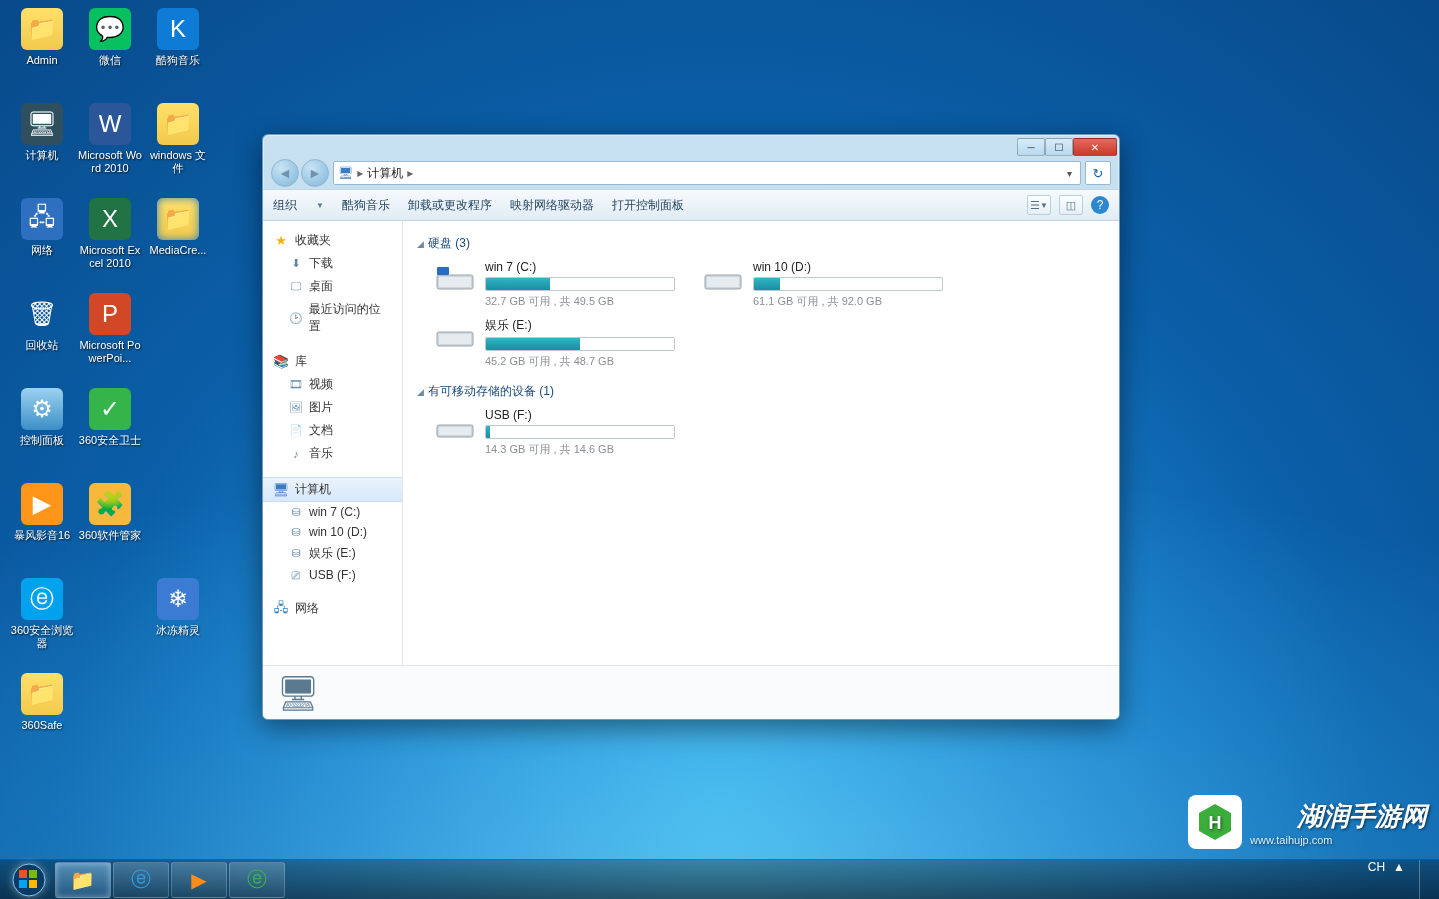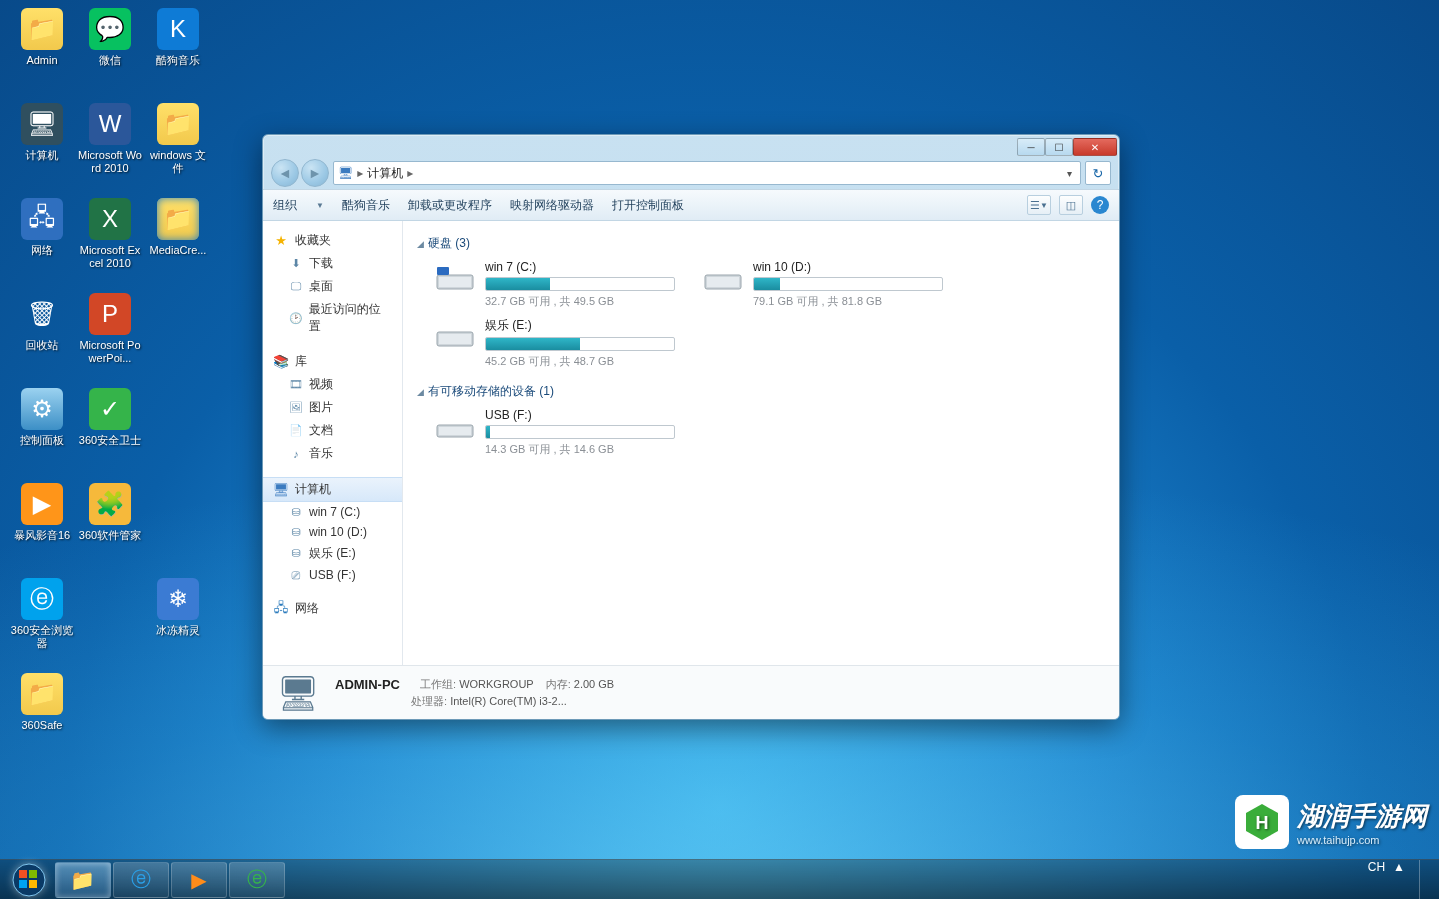--- a/index.html
+++ b/index.html
@@ -114,21 +114,21 @@
 .detailsbar .pc-ico { width:46px;height:44px;display:flex;align-items:center;justify-content:center;font-size:34px;color:#5b7a90; }
 .detailsbar .meta { font-size:11px; color:#555; display:flex; flex-direction:column; gap:2px; }
 .detailsbar .meta .row { display:flex; gap:12px; }
 .detailsbar .meta b { color:#222; font-weight:600; font-size:13px; margin-right:8px; }
 .meta .lbl { color:#777; }
 
 .watermark { position:absolute; right:12px; bottom:50px; display:flex; align-items:center; gap:8px; color:#fff; font-family:"Microsoft YaHei"; text-shadow:1px 1px 3px rgba(0,0,0,.6); }
 .watermark .hex { width:54px;height:54px;background:#fff;border-radius:8px;display:flex;align-items:center;justify-content:center; }
 .watermark .hex svg { width:40px;height:40px; }
 .watermark .txt { display:flex;flex-direction:column;align-items:flex-start; }
-.watermark .t1 { font-size:26px; font-weight:700; color:#fff; font-style:italic; }
+.watermark .t1 { font-size:26px; font-weight:700; color:#fff; font-style:italic;margin-left:47px; }
 .watermark .t2 { font-size:11px; color:#d8eefc; }
 
 svg { display:block; }
 </style>
 </head>
 <body>
 
 <div class="desktop">
 
   <div class="desktop-icons" id="dicons">
@@ -355,21 +355,21 @@
                 <svg width="40" height="30" viewBox="0 0 40 30">
                   <rect x="2" y="10" width="36" height="14" rx="2" fill="#cfd6db" stroke="#9aa5ad"></rect>
                   <rect x="4" y="12" width="32" height="10" fill="#e6ebef"></rect>
                 </svg>
               </div>
       <div class="dinfo">
         <div class="dname">win 10 (D:)</div>
         <div class="bar">
                   <div class="fill" style="width:14%"></div>
                 </div>
-        <div class="dsub">79.1 GB 可用 , 共 81.8 GB</div>
+        <div class="dsub">61.1 GB 可用 , 共 92.0 GB</div>
       </div>
             </div>
             <div class="drive">
               <div class="dico">
                 <svg width="40" height="30" viewBox="0 0 40 30">
                   <rect x="2" y="10" width="36" height="14" rx="2" fill="#cfd6db" stroke="#9aa5ad"></rect>
                   <rect x="4" y="12" width="32" height="10" fill="#e6ebef"></rect>
                 </svg>
               </div>
       <div class="dinfo">
@@ -400,30 +400,20 @@
                 </div>
         <div class="dsub">14.3 GB 可用 , 共 14.6 GB</div>
       </div>
             </div>
           </div>
         </div>
     </div>
 
     <div class="detailsbar">
       <div class="pc-ico">🖥</div>
-      <div class="meta">
-        <div class="row">
-            <b>ADMIN-PC</b>
-          <span><span class="lbl">工作组:</span> <span>WORKGROUP</span></span>
-          <span><span class="lbl">内存:</span> <span>2.00 GB</span></span>
-        </div>
-        <div class="row" style="margin-left:76px;">
-            <span><span class="lbl">处理器:</span> <span>Intel(R) Core(TM) i3-2...</span></span>
-          </div>
-      </div>
     </div>
   </div>
 
   <div class="watermark">
     <div class="hex">
       <svg viewBox="0 0 40 40">
           <polygon points="20,2 36,11 36,29 20,38 4,29 4,11" fill="#3aad3a"></polygon>
           <text x="20" y="27" text-anchor="middle" font-size="18" font-weight="700" fill="#fff">H</text>
         </svg>
     </div>

